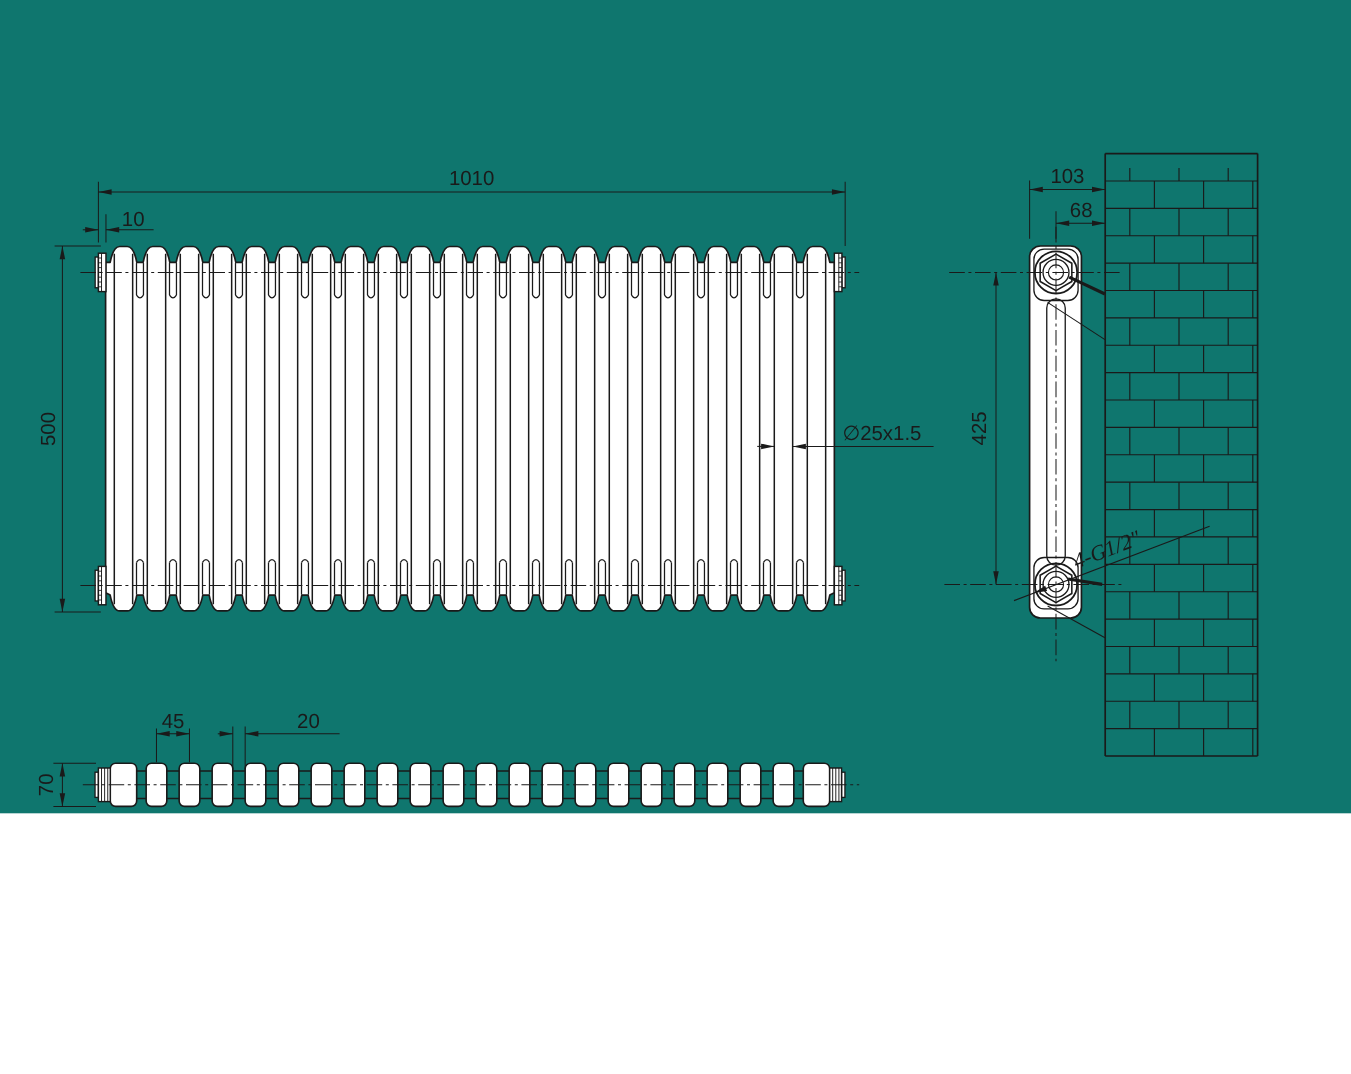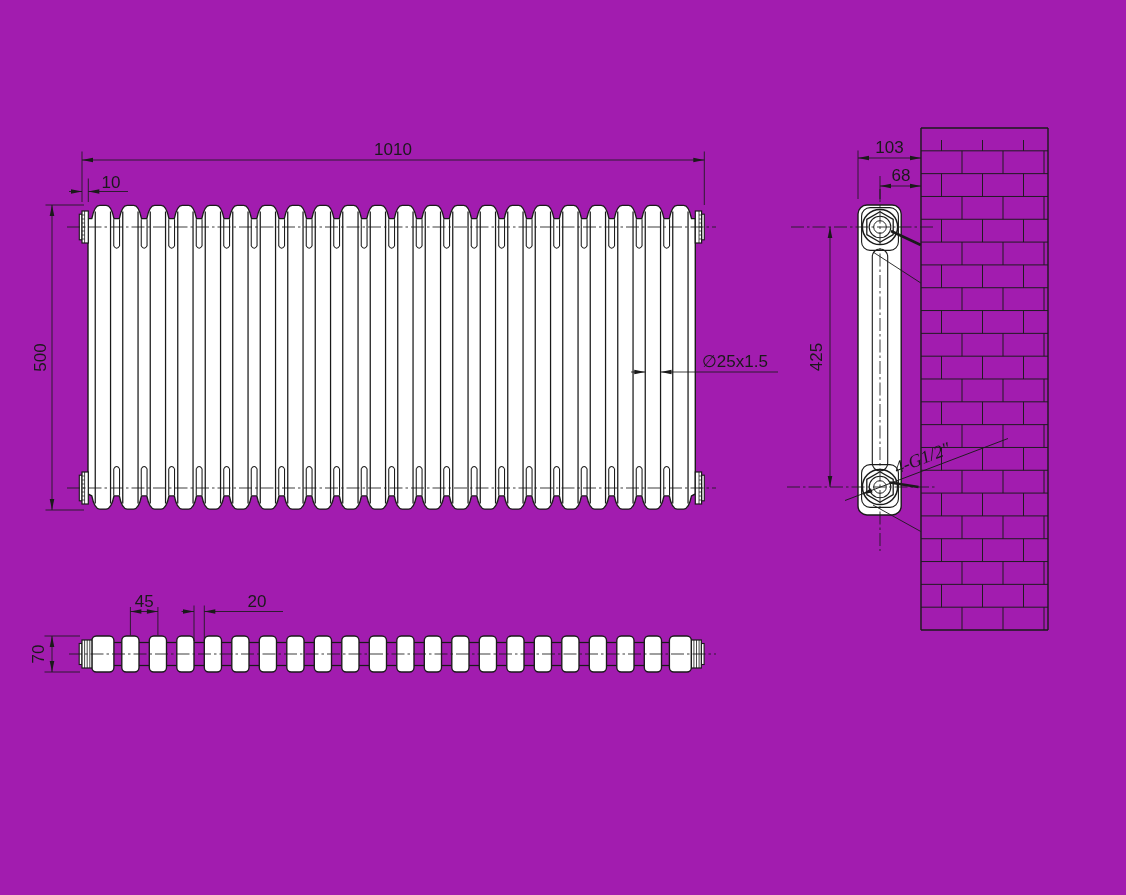--- a/index.html
+++ b/index.html
@@ -1,16 +1,16 @@
 <!DOCTYPE html>
 <html><head>
 <meta charset="utf-8">
 <style>
   html,body{margin:0;padding:0;background:#ffffff;}
-  .sheet{width:1126px;height:895px;background:#a21caf;position:relative;overflow:hidden;}
+  .sheet{width:1126px;height:678px;background:#0f766e;position:relative;overflow:hidden;}
   svg{display:block;}
   svg text{font-family:"Liberation Sans",sans-serif;font-size:17px;fill:#1a1a1a;}
   svg text.gthread{font-family:"Liberation Serif",serif;font-size:18px;font-style:italic;}
 </style>
 </head>
 <body>
 
 <div class="sheet">
   <svg id="cad" width="1126" height="895" viewBox="0 0 1126 895">
     <g id="gFront">

